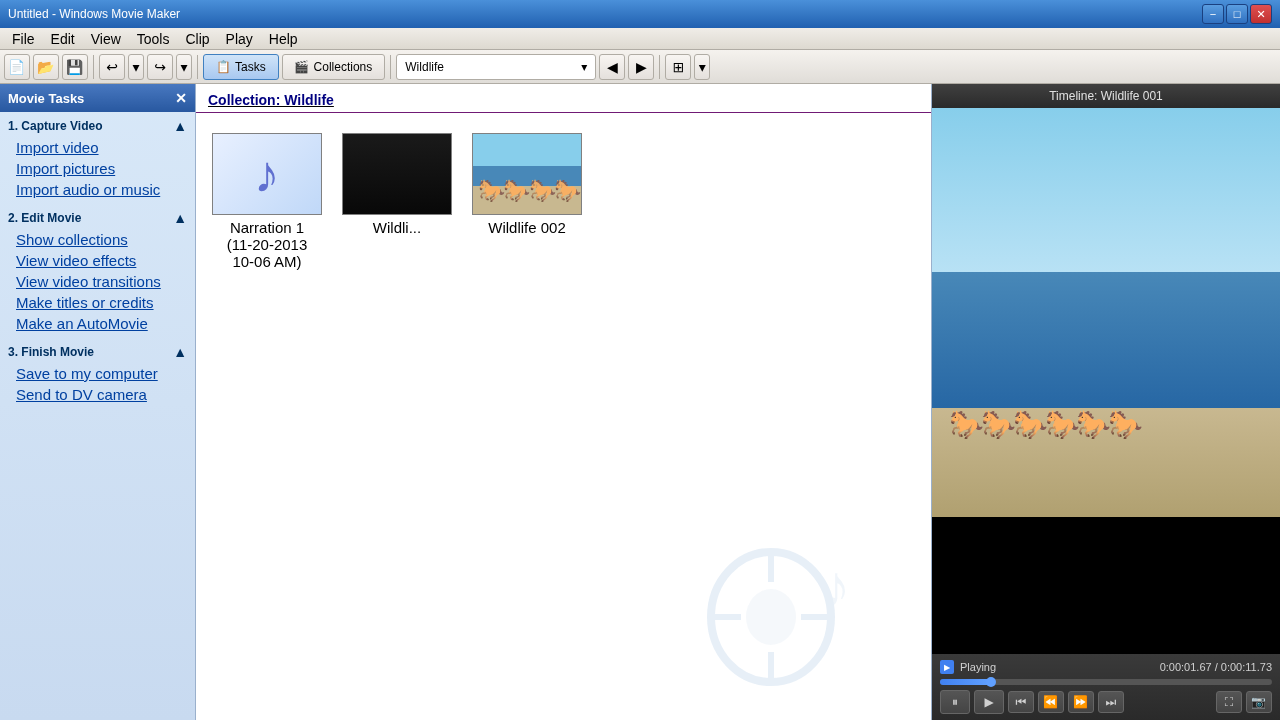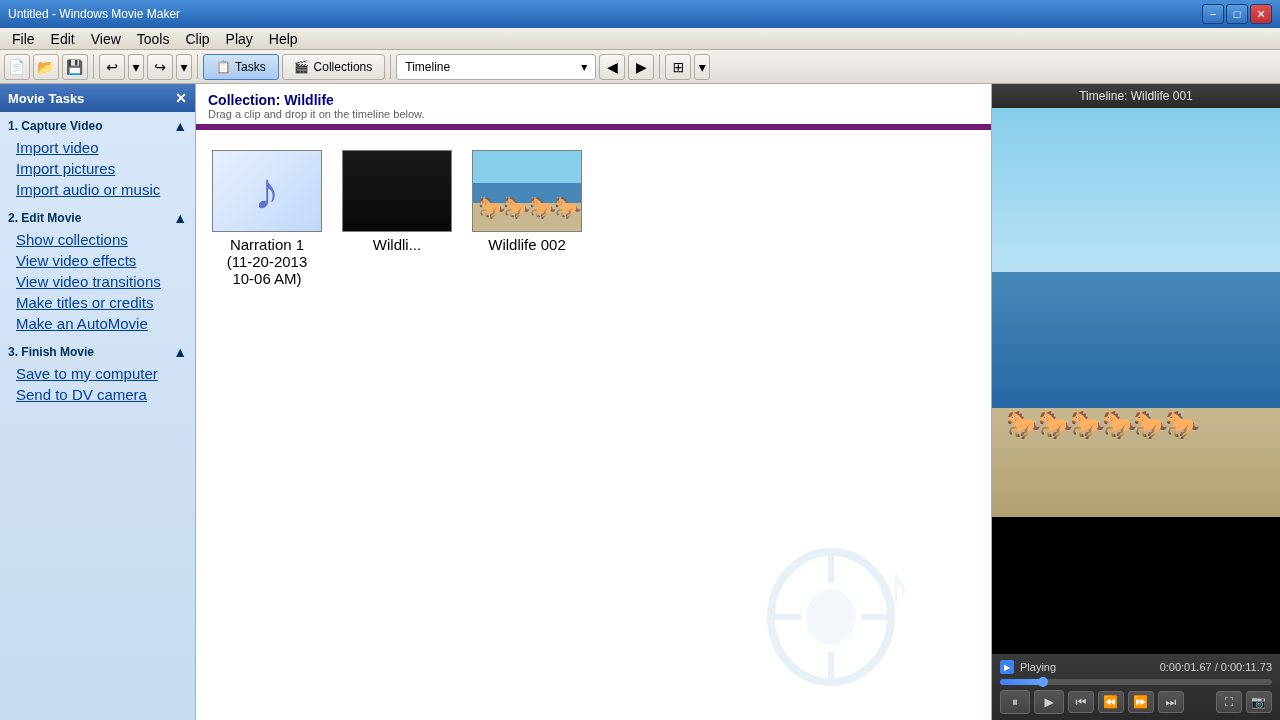--- a/index.html
+++ b/index.html
@@ -140,21 +140,22 @@
     #collection-panel {
       flex: 1;
       background: white;
       border-right: 1px solid #9ab0cc;
       display: flex;
       flex-direction: column;
       position: relative;
     }
     #collection-header {
       padding: 8px 4px 4px 12px;
-      border-bottom: 6px solid #701a75;
+      border-bottom: 1px solid #701a75;
+      text-decoration: underline;
     }
     #collection-title {
       font-size: 14px;
       font-weight: bold;
       color: #000080;
     }
     #collection-subtitle {
       font-size: 11px;
       color: #606060;
     }
@@ -193,21 +194,21 @@
     }
     
     .music-note-thumb {
       background: linear-gradient(135deg, #e8f0ff, #c0d8f8);
       color: #6070d0;
       font-size: 48px;
     }
 
     
     #preview-panel {
-      width: 288px;
+      width: 348px;
       background: #1a1a1a;
       display: flex;
       flex-direction: column;
       flex-shrink: 0;
     }
     #preview-title {
       background: linear-gradient(to bottom, #404040, #2a2a2a);
       color: #e0e0e0;
       padding: 5px 10px;
       font-size: 12px;
@@ -357,21 +358,21 @@
   <button class="toolbar-tab active">
     <span>📋</span>
     <span>Tasks</span>
   </button>
   <button class="toolbar-tab">
     <span>🎬</span>
     <span>Collections</span>
   </button>
   <div class="toolbar-separator"></div>
   <div class="collections-dropdown">
-    <span>Timeline</span>
+    <span>Wildlife</span>
     <span>▾</span>
   </div>
   <button class="toolbar-btn">◀</button>
   <button class="toolbar-btn">▶</button>
   <div class="toolbar-separator"></div>
   <button class="toolbar-btn">⊞</button>
   <button class="toolbar-btn" style="width:16px;">▾</button>
 </div>
 
 <div id="main" style="height: calc(720px - 28px - 22px - 34px);">
@@ -410,21 +411,20 @@
         <span class="collapse-icon">▲</span>
       </div>
       <a class="task-link">Save to my computer</a>
       <a class="task-link">Send to DV camera</a>
     </div>
   </div>
 
   <div id="collection-panel">
     <div id="collection-header">
       <div id="collection-title">Collection: Wildlife</div>
-      <div id="collection-subtitle">Drag a clip and drop it on the timeline below.</div>
     </div>
 
     <div id="collection-items">
 
       <div class="collection-item">
         <div class="collection-thumb music-note-thumb">
           <span style="font-size:52px;">♪</span>
         </div>
         <div class="collection-label">Narration 1 (11-20-2013<br>10-06 AM)</div>
       </div>

